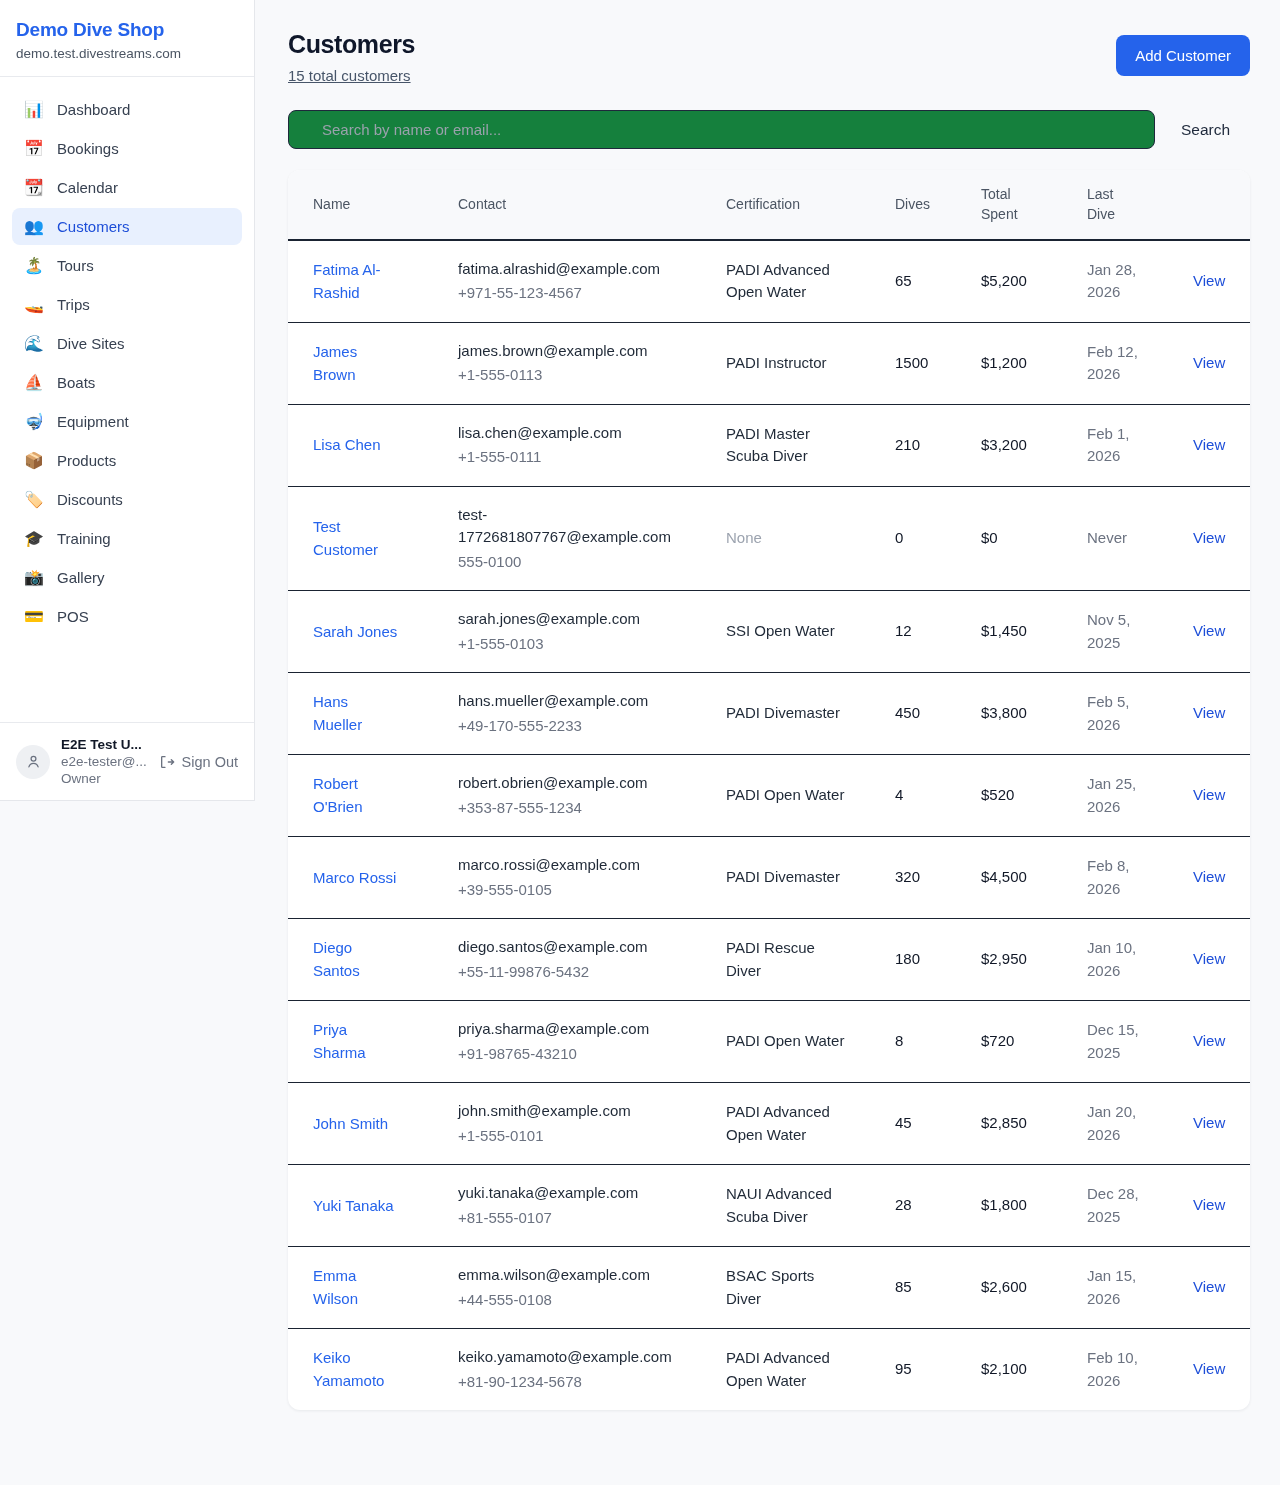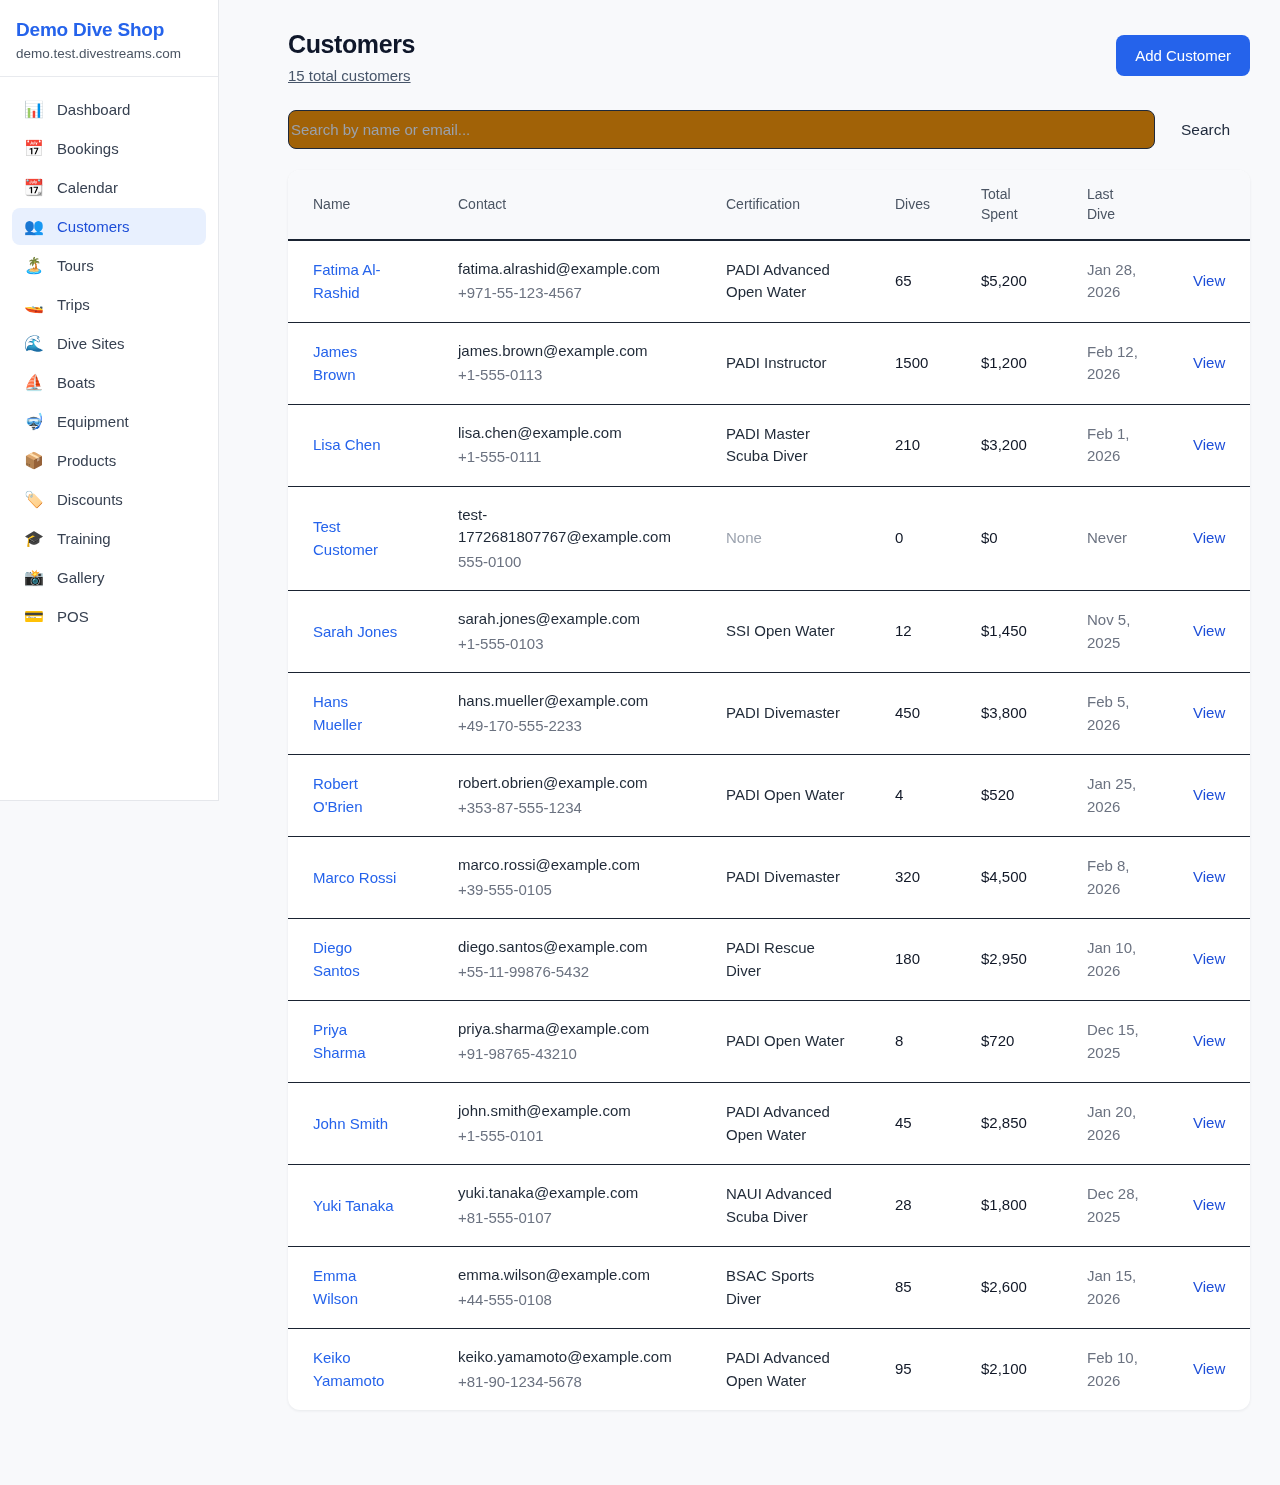--- a/index.html
+++ b/index.html
@@ -7,21 +7,21 @@
   body {
     background: #f8f9fb;
     font-family: "Liberation Sans", sans-serif;
     color: #111827;
     position: relative;
   }
 
   
   .sidebar {
     position: absolute; left: 0; top: 0;
-    width: 219px; height: 801px;
+    width: 255px; height: 801px;
     background: #ffffff;
     border-right: 1px solid #e5e7eb;
     border-bottom: 1px solid #e5e7eb;
     display: flex; flex-direction: column;
   }
   .side-head { padding: 19px 16px 15px; border-bottom: 1px solid #e8eaee; }
   .brand { color: #2563eb; font-size: 19px; font-weight: 700; letter-spacing: -0.2px; }
   .domain { color: #4b5563; font-size: 13.5px; margin-top: 5px; }
   .menu { padding: 14px 12px 8px; flex: 1; }
   .menu-item {
@@ -57,22 +57,22 @@
   .page-sub { font-size: 15px; color: #475569; margin-top: 8px; text-decoration: underline; }
   .add-btn {
     background: #2563eb; color: #ffffff; border: none; border-radius: 8px;
     padding: 12px 19px; font-size: 15px; font-weight: 400;
     font-family: inherit; cursor: pointer; margin-top: 5px;
   }
   .search-row { display: flex; align-items: center; margin-top: 26px; }
   .search-input {
     flex: 0 0 867px; height: 39px;
     border: 1px solid #1e293b; border-radius: 8px;
-    padding: 0 2px; font-size: 15px; font-family: inherit;
-    background: #a16207; color: #111827; outline: none;
+    padding: 0 33px; font-size: 15px; font-family: inherit;
+    background: #15803d; color: #111827; outline: none;
   }
   .search-input::placeholder { color: #9aa1ac; }
   .search-btn {
     background: none; border: none; color: #1e293b; font-weight: 500;
     font-size: 15.5px; font-family: inherit; cursor: pointer; padding: 0 20px 0 26px;
   }
 
   
   .card {
     margin-top: 21px; background: #ffffff; border-radius: 12px;
@@ -170,20 +170,40 @@
   </div>
       <div class="menu-item">
     <span class="mi-icon">📸</span>
     <span>Gallery</span>
   </div>
       <div class="menu-item">
     <span class="mi-icon">💳</span>
     <span>POS</span>
   </div>
     </nav>
+  <div class="side-foot">
+    <div class="avatar">
+      <svg width="17" height="17" viewBox="0 0 24 24" fill="none" stroke="currentColor" stroke-width="1.8" stroke-linecap="round">
+        <circle cx="12" cy="8.2" r="3.4"></circle>
+        <path d="M5.5 19.5c1-3.4 3.5-5 6.5-5s5.5 1.6 6.5 5"></path>
+      </svg>
+    </div>
+    <div class="user-block">
+      <div class="user-name">E2E Test U...</div>
+      <div class="user-email">e2e-tester@...</div>
+      <div class="user-role">Owner</div>
+    </div>
+    <button class="signout">
+      <svg width="16" height="16" viewBox="0 0 24 24" fill="none" stroke="currentColor" stroke-width="2" stroke-linecap="round" stroke-linejoin="round">
+        <path d="M9 4H5a1 1 0 0 0-1 1v14a1 1 0 0 0 1 1h4"></path>
+        <path d="M14 12h8M18.5 8.5 22 12l-3.5 3.5"></path>
+      </svg>
+      <span>Sign Out</span>
+    </button>
+  </div>
 </aside>
 
 <main class="main">
   <div class="page-head">
     <div>
       <h1 class="page-title">Customers</h1>
       <div class="page-sub">15 total customers</div>
     </div>
     <button class="add-btn">Add Customer</button>
   </div>

